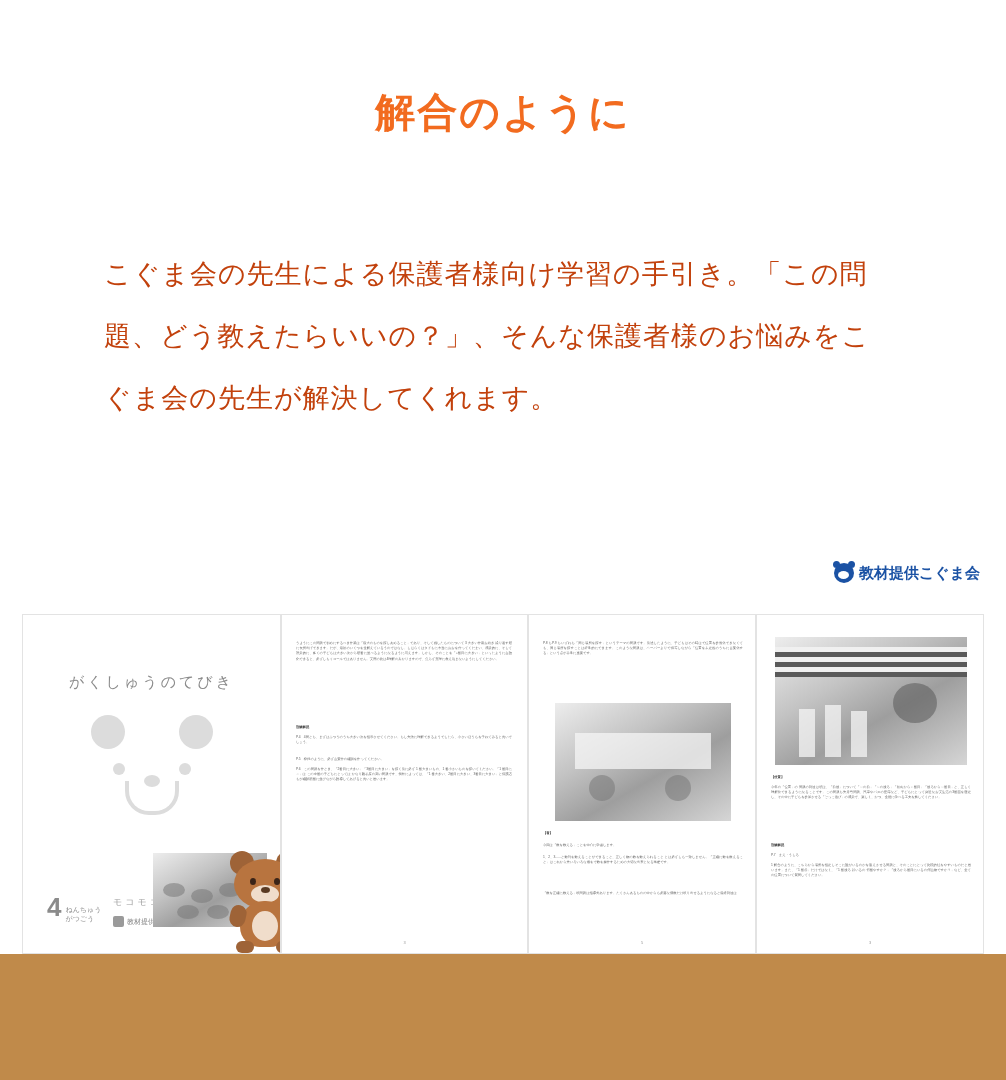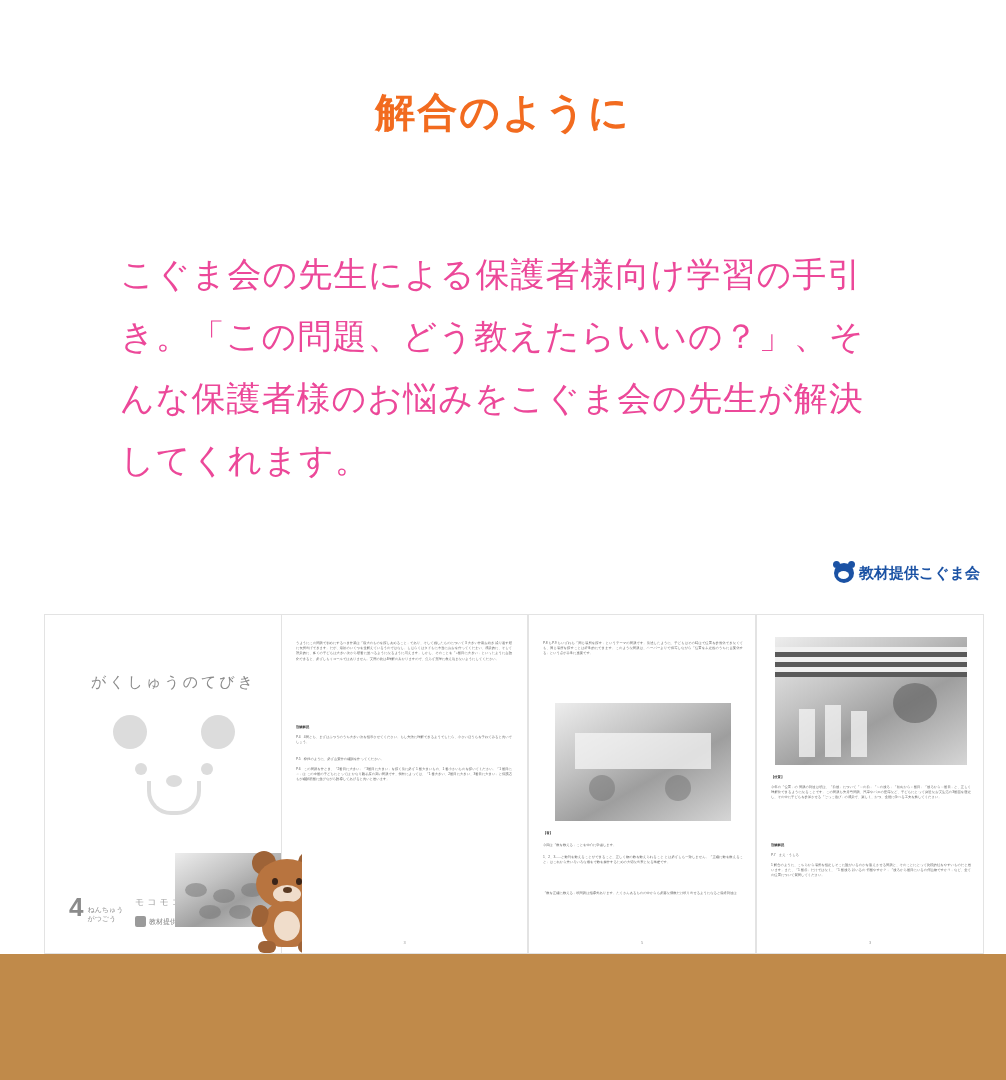--- a/index.html
+++ b/index.html
@@ -32,24 +32,24 @@
     font-size: 40px;
     font-weight: bold;
     letter-spacing: 2px;
     line-height: 1.2;
   }
 
   
   .body-copy {
     position: absolute;
     top: 243px;
-    left: 120px;
+    left: 104px;
     width: 770px;
-    color: #ec4899;
-    font-size: 34px;
+    color: #c2410c;
+    font-size: 27px;
     line-height: 62px;
     letter-spacing: 1px;
     white-space: pre-wrap;
   }
 
   
   .provider-badge {
     position: absolute;
     top: 563px;
     right: 26px;
@@ -102,21 +102,21 @@
   }
   .leaf {
     position: absolute;
     top: 0;
     height: 340px;
     background: #ffffff;
     border: 1px solid #e3e3e3;
     box-sizing: border-box;
     overflow: hidden;
   }
-  .leaf-1 { left: 0px;   width: 259px; margin-left: 22px; }
+  .leaf-1 { left: 0px;   width: 259px; }
   .leaf-2 { left: 259px; width: 247px; }
   .leaf-3 { left: 506px; width: 228px; }
   .leaf-4 { left: 734px; width: 228px; }
 
   
   .cover-title {
     position: absolute;
     top: 58px;
     left: 0;
     width: 100%;

